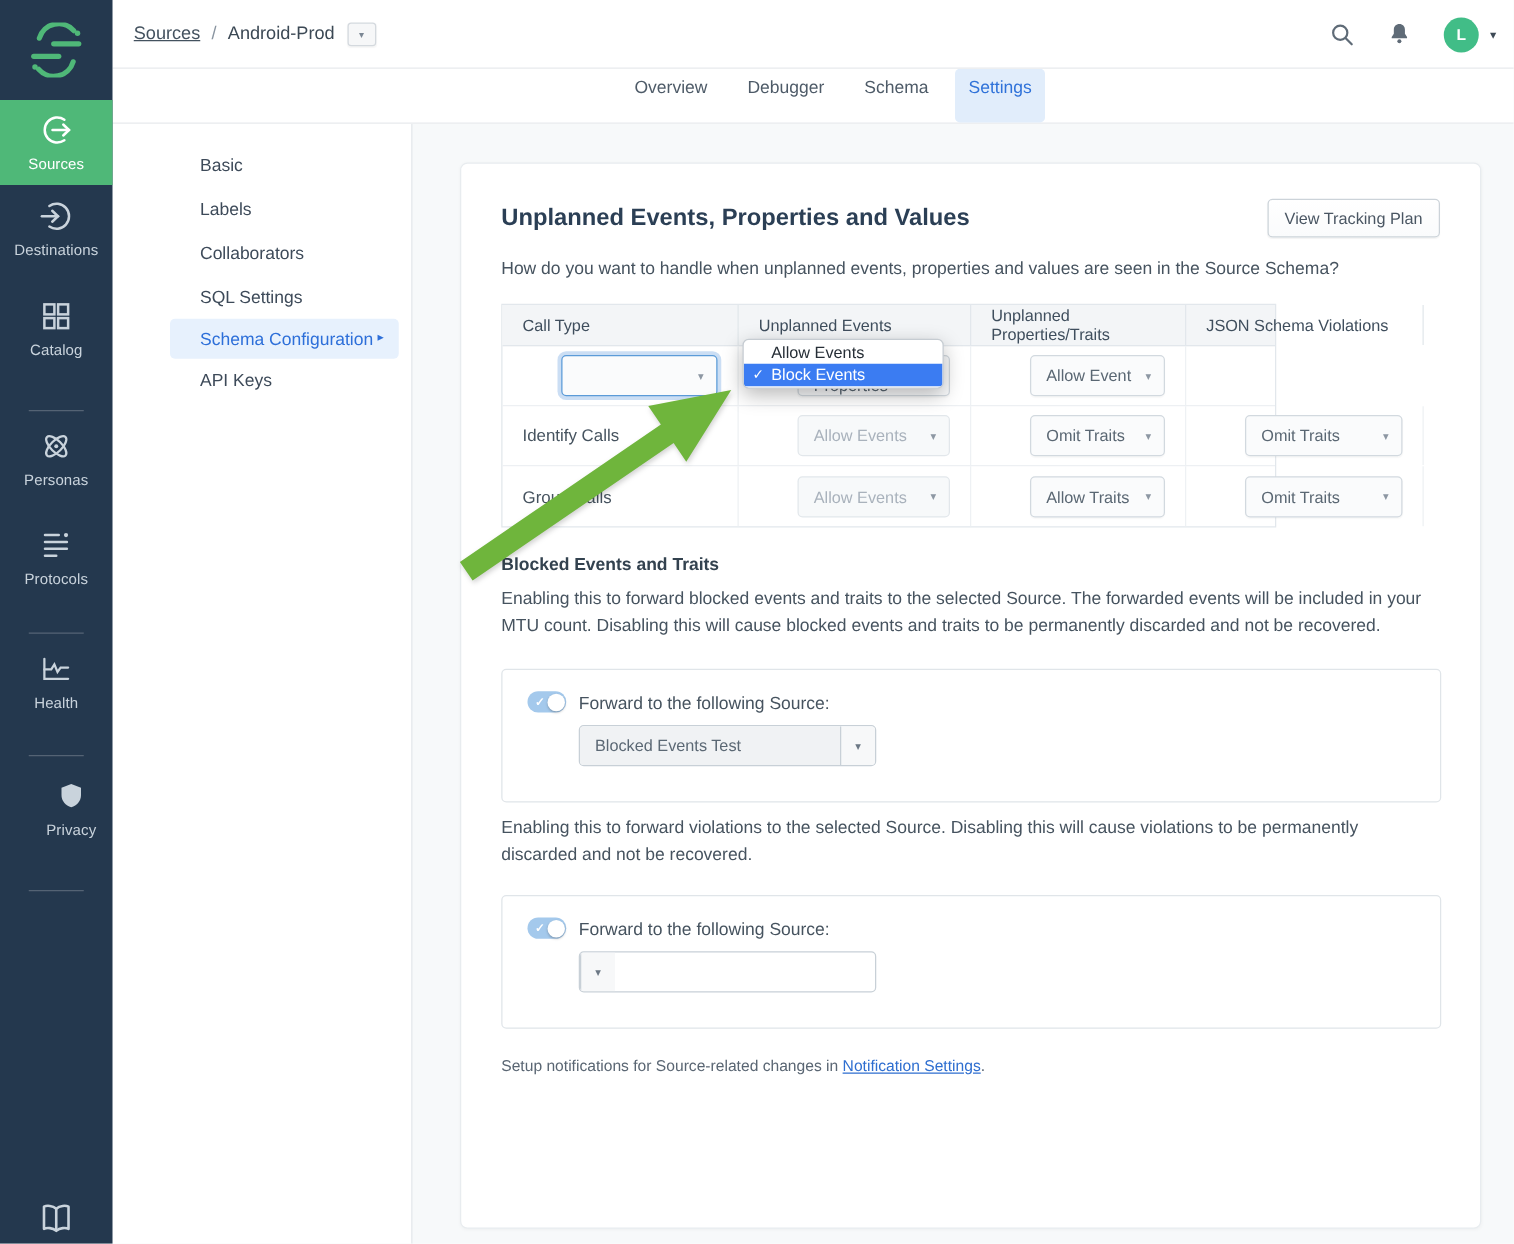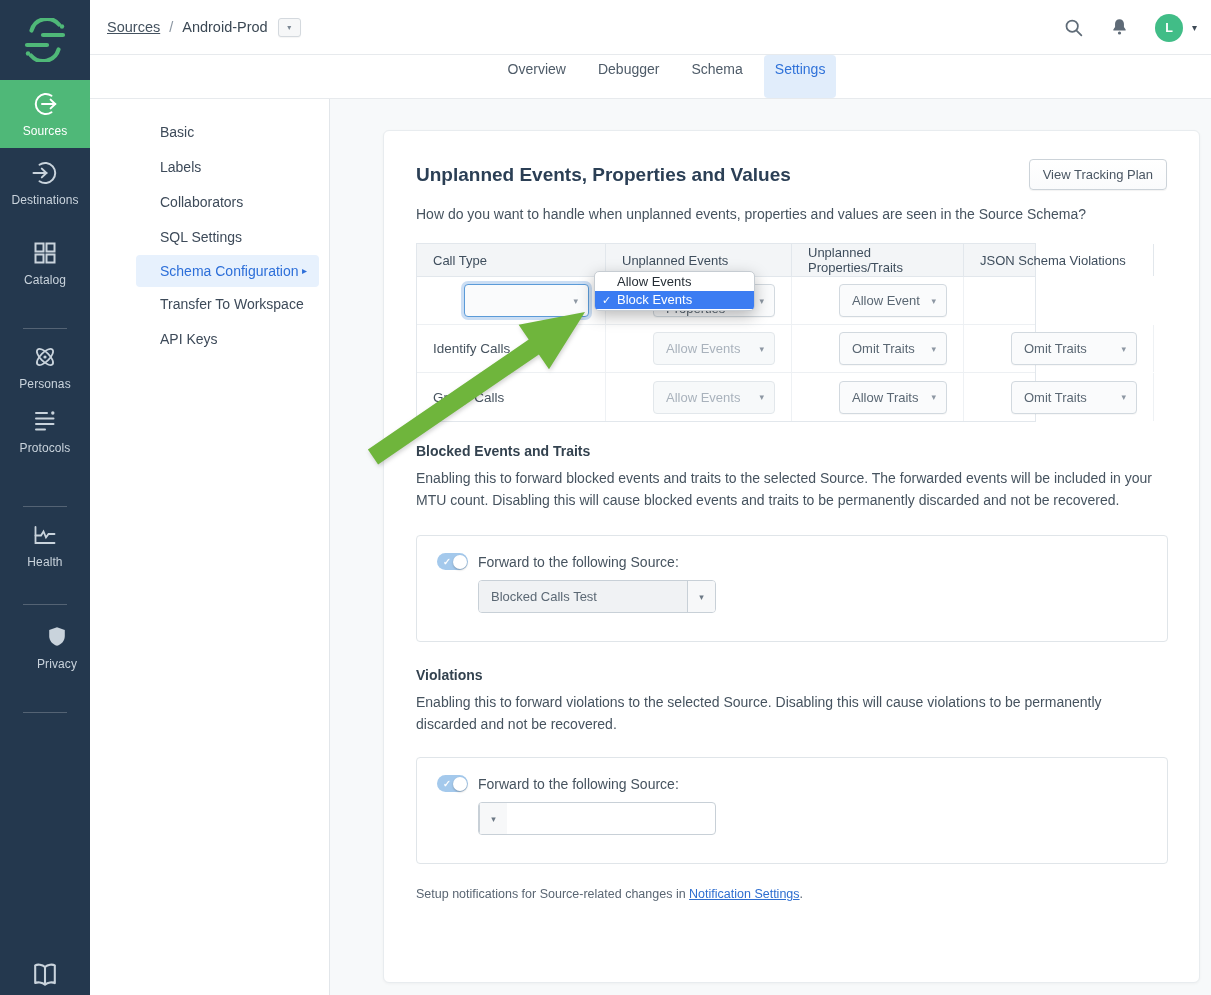--- a/index.html
+++ b/index.html
@@ -35,21 +35,21 @@
   .tab { font-size:14px; color:#4e5b68; padding:6px 11px; border-radius:4px; cursor:pointer; }
   .tab.active { background:#e1edfb; color:#2f72d9; font-weight:500; }
 
   
   .submenu { position:absolute; left:90px; top:99px; width:240px; height:896px; background:#fff; border-right:1px solid #e2e6ea; z-index:8; padding-top:16px;padding-left:36px; }
   .sub-item { height:35px; line-height:35px; padding-left:34px; font-size:14px; color:#3d4a59; cursor:pointer; }
   .sub-item.active { margin:0 10px; padding-left:24px; padding-right:12px; height:32px; line-height:32px; border-radius:4px; background:#e7f1fd; color:#2d6fd9; display:flex; align-items:center; justify-content:space-between; }
   .sub-item.active .sub-caret { font-size:10px; color:#2d6fd9; }
 
   
-  .card { position:absolute; left:383px; top:130px; width:817px; height:853px; background:#fff; border:1px solid #e8ecef; border-radius:6px; box-shadow:0 1px 3px rgba(0,0,0,.04); padding:0 32px 40px 32px; z-index:5; }
+  .card { position:absolute; left:368px; top:130px; width:817px; height:853px; background:#fff; border:1px solid #e8ecef; border-radius:6px; box-shadow:0 1px 3px rgba(0,0,0,.04); padding:0 32px 40px 32px; z-index:5; }
   .sec-head { margin-top:28px; display:flex; align-items:center; justify-content:space-between; }
   .h1 { font-size:19px; font-weight:bold; color:#2b3f55; }
   .btn { font-size:13px; color:#4a5663; border:1px solid #ccd3d9; border-radius:4px; background:linear-gradient(#ffffff,#fafbfc); box-shadow:0 1px 1px rgba(0,0,0,.05); padding:7px 13px; cursor:pointer; }
   .question { margin-top:16px; font-size:14px; color:#46535f; }
 
   
   .table { margin-top:21px; border:1px solid #e2e7ec; width:620px; }
   .thead { display:grid; grid-template-columns:188px 186px 172px 190px 15px; background:#f3f5f7; border-bottom:1px solid #e2e7ec; }
   .th { padding:1px 16px; font-size:13px; line-height:15px; color:#3f4e5d; display:flex; align-items:center; min-height:32px; border-left:1px solid #e2e7ec; }
   .th:first-child { border-left:none; }
@@ -137,21 +137,21 @@
 
   <div class="rail-item" style="top:344px;">
     <svg viewBox="0 0 26 26" fill="none" stroke="currentColor" stroke-width="1.8">
       <ellipse cx="13" cy="13" rx="10.5" ry="4.5" transform="rotate(45 13 13)"></ellipse>
       <ellipse cx="13" cy="13" rx="10.5" ry="4.5" transform="rotate(-45 13 13)"></ellipse>
       <circle cx="13" cy="13" r="1.6" fill="currentColor" stroke="none"></circle>
     </svg>
     <span class="lbl">Personas</span>
   </div>
 
-  <div class="rail-item" style="top:408px;">
+  <div class="rail-item" style="top:423px;">
     <svg viewBox="0 0 26 26" fill="none" stroke="currentColor" stroke-width="2" stroke-linecap="round">
       <line x1="4" y1="5" x2="15" y2="5"></line>
         <circle cx="20.8" cy="5" r="1.7" fill="currentColor" stroke="none"></circle>
       <line x1="4" y1="10.5" x2="21.5" y2="10.5"></line>
       <line x1="4" y1="16" x2="21.5" y2="16"></line>
       <line x1="4" y1="21.5" x2="13" y2="21.5"></line>
     </svg>
     <span class="lbl">Protocols</span>
   </div>
 
@@ -222,21 +222,20 @@
 
 <aside class="submenu">
   <div class="sub-item">Basic</div>
   <div class="sub-item">Labels</div>
   <div class="sub-item">Collaborators</div>
   <div class="sub-item">SQL Settings</div>
   <div class="sub-item active">
     <span>Schema Configuration</span>
     <span class="sub-caret">▸</span>
   </div>
-  <div class="sub-item">Transfer To Workspace</div>
   <div class="sub-item">API Keys</div>
 </aside>
 
 <main class="card">
 
   <div class="sec-head">
     <h1 class="h1">Unplanned Events, Properties and Values</h1>
     <button class="btn">View Tracking Plan</button>
   </div>
 
@@ -326,26 +325,25 @@
 
   <div class="fcard">
     <div class="frow">
       <span class="toggle">
         <span class="check">✓</span>
         <span class="knob"></span>
       </span>
       <span class="flabel">Forward to the following Source:</span>
     </div>
     <div class="src-sel">
-      <span class="src-main">Blocked Calls Test</span>
+      <span class="src-main">Blocked Events Test</span>
       <span class="src-caret">▾</span>
     </div>
   </div>
 
-  <h3 class="h3" style="margin-top:25px;">Violations</h3>
   <p class="para">Enabling this to forward violations to the selected Source. Disabling this will cause violations to be permanently discarded and not be recovered.</p>
 
   <div class="fcard second">
     <div class="frow">
       <span class="toggle">
         <span class="check">✓</span>
         <span class="knob"></span>
       </span>
       <span class="flabel">Forward to the following Source:</span>
     </div>

